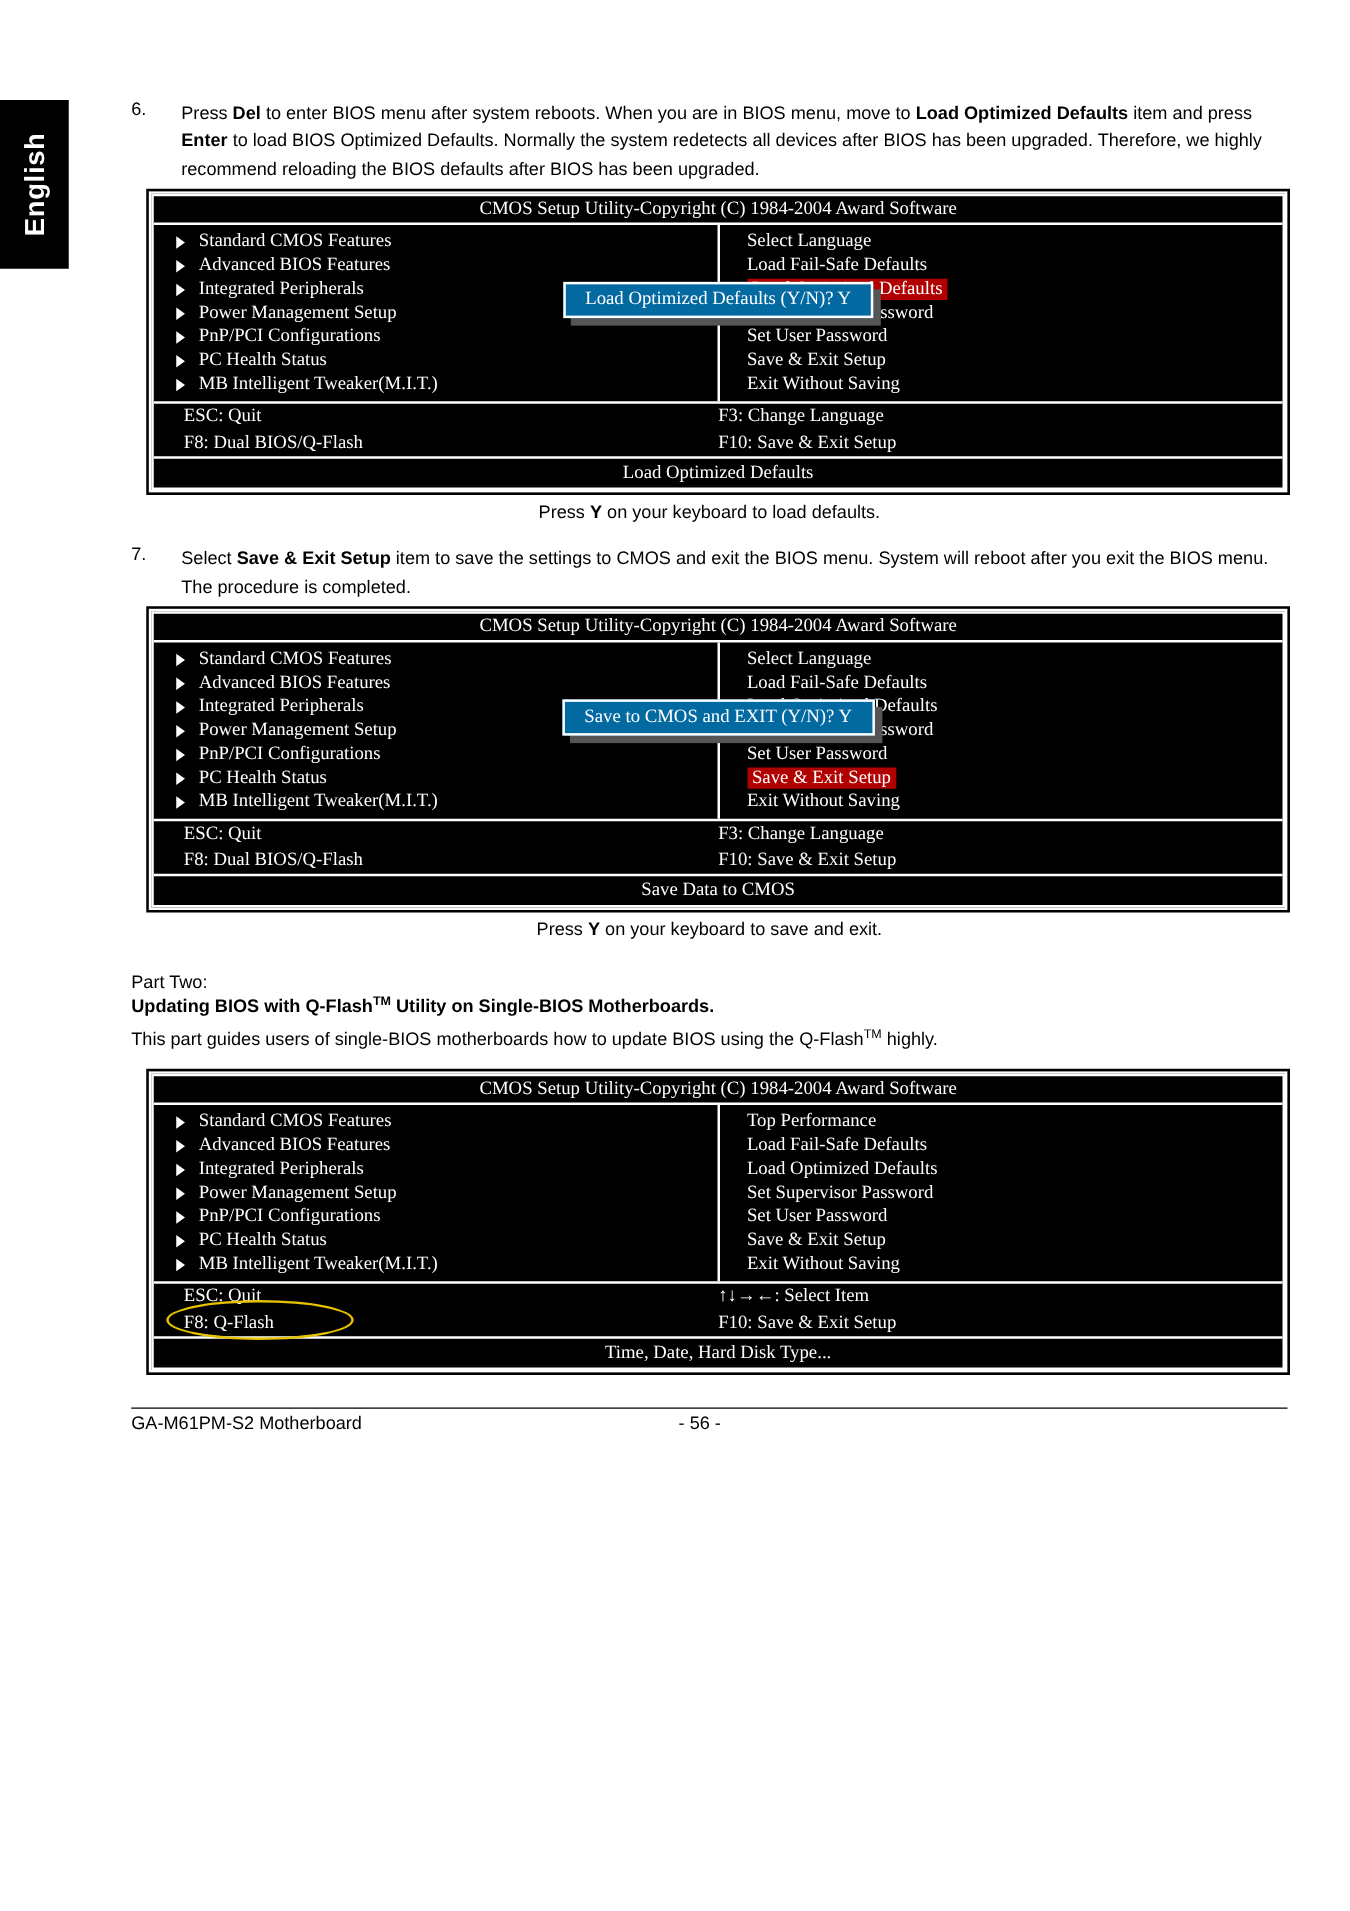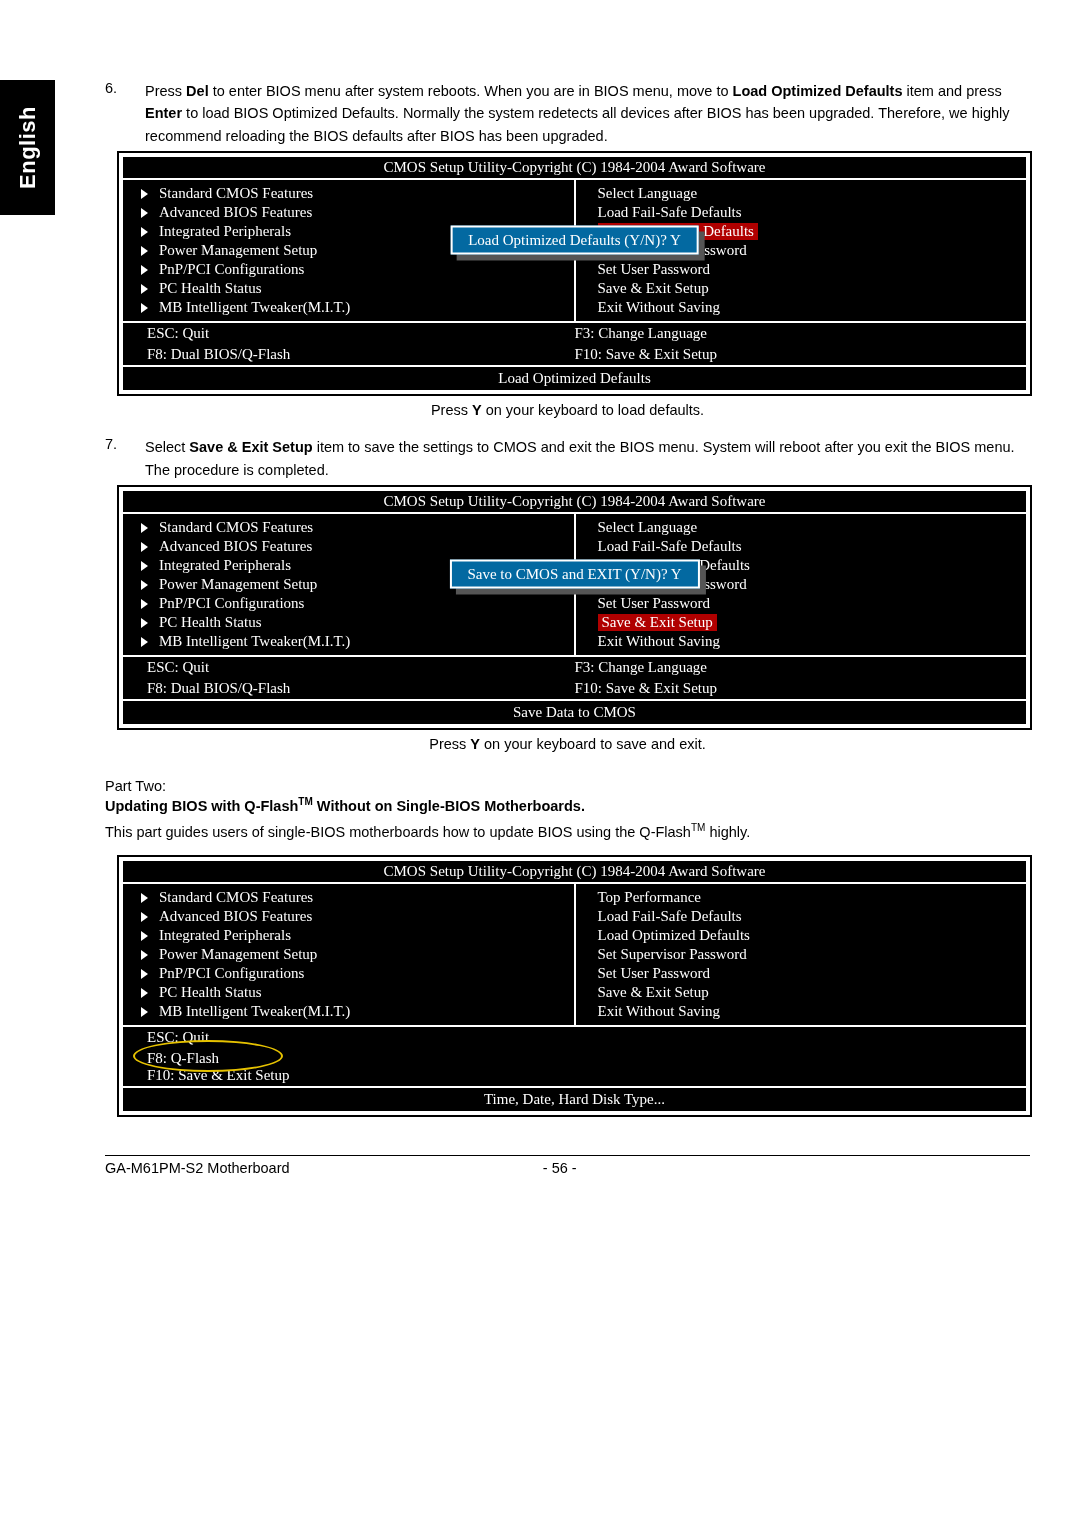--- a/index.html
+++ b/index.html
@@ -95,26 +95,26 @@
   .ellipse {
     position: absolute;
     border: 2px solid #e6c200;
     border-radius: 50%;
     width: 150px;
     height: 32px;
     left: 10px;
     top: -8px;
     pointer-events: none;
   }
-  .ell-wrap { position: relative; flex-direction: column; }
+  .ell-wrap { position: relative; }
   .part-head { font-weight: normal; margin-top: 26px; }
   .part-sub { font-weight: bold; margin: 2px 0 6px 0; }
   sup { font-size: 10px; }
   .footer {
-    margin: 40px 0 0 105px;
+    margin: 28px 0 0 105px;
     border-top: 1px solid #000;
     padding-top: 4px;
     display: flex;
     font-size: 14.5px;
     align-items: center;
   }
   .footer .fcenter { flex: 1; text-align: center; }
 </style>
 </head>
 <body>
@@ -257,21 +257,21 @@
         <div class="hint-bar">Save Data to CMOS</div>
       </div>
     </div>
 
     <div class="caption">
       <span>Press </span><span class="b">Y</span><span> on your keyboard to save and exit.</span>
     </div>
 
     <div class="part-head">Part Two:</div>
     <div class="part-sub">
-      <span>Updating BIOS with Q-Flash</span><sup>TM</sup><span> Without on Single-BIOS Motherboards.</span>
+      <span>Updating BIOS with Q-Flash</span><sup>TM</sup><span> Utility on Single-BIOS Motherboards.</span>
     </div>
     <div style="line-height:1.55;">
       <span>This part guides users of single-BIOS motherboards how to update BIOS using the Q-Flash</span><sup>TM</sup><span> highly.</span>
     </div>
 
     <div class="bios" style="margin-top:14px">
       <div class="bios-inner">
         <div class="bios-title">CMOS Setup Utility-Copyright (C) 1984-2004 Award Software</div>
         <div class="bios-cols">
           <div class="col colL" id="b3l">
@@ -309,20 +309,21 @@
               <div class="rowR"><span>Load Fail-Safe Defaults</span></div>
               <div class="rowR"><span>Load Optimized Defaults</span></div>
               <div class="rowR"><span>Set Supervisor Password</span></div>
               <div class="rowR"><span>Set User Password</span></div>
               <div class="rowR"><span>Save &amp; Exit Setup</span></div>
               <div class="rowR"><span>Exit Without Saving</span></div>
             </div>
         </div>
         <div class="bottom-bar">
           <div class="bb">ESC: Quit</div>
+            <div class="bb">↑↓→←: Select Item</div>
         </div>
         <div class="bottom-bar ell-wrap" style="border-top:none">
           <div class="ellipse"></div>
           <div class="bb">F8: Q-Flash</div>
             <div class="bb">F10: Save &amp; Exit Setup</div>
         </div>
         <div class="hint-bar">Time, Date, Hard Disk Type...</div>
       </div>
     </div>
   </div>

